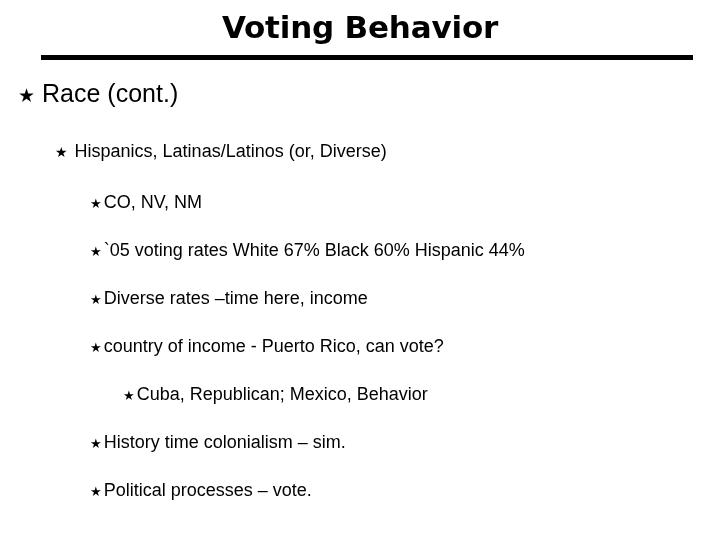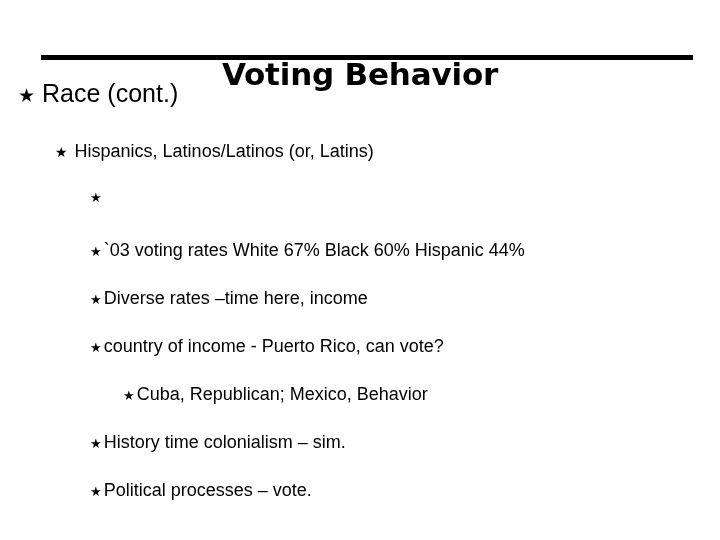--- a/index.html
+++ b/index.html
@@ -28,21 +28,20 @@
     left: 0;
     top: 8px;
     width: 720px;
     text-align: center;
     font-size: 31px;
     font-weight: bold;
     line-height: 38px;
     letter-spacing: -0.2px;
     font-family: "DejaVu Sans", sans-serif;
     white-space: nowrap;
-    margin-top: 47px;
   }
 
   
   .title-rule {
     position: absolute;
     left: 41px;
     top: 55px;
     width: 652px;
     height: 5px;
     background: #000000;
@@ -138,30 +137,31 @@
 
   <div class="body">
 
     <div class="bullet-row lvl1">
       <span class="bullet-glyph">★</span>
       <span class="bullet-text">Race (cont.)</span>
     </div>
 
     <div class="bullet-row lvl2">
       <span class="bullet-glyph">★</span>
-      <span class="bullet-text">Hispanics, Latinos/Latinos (or, Latins)</span>
+      <span class="bullet-text">Hispanics, Latinas/Latinos (or, Diverse)</span>
     </div>
 
     <div class="bullet-row lvl3 row-co">
       <span class="bullet-glyph">★</span>
+      <span class="bullet-text">CO, NV, NM</span>
     </div>
 
     <div class="bullet-row lvl3 row-rates">
       <span class="bullet-glyph">★</span>
-      <span class="bullet-text">`03 voting rates   White 67%   Black 60%   Hispanic 44%</span>
+      <span class="bullet-text">`05 voting rates   White 67%   Black 60%   Hispanic 44%</span>
     </div>
 
     <div class="bullet-row lvl3 row-div">
       <span class="bullet-glyph">★</span>
       <span class="bullet-text">Diverse rates –time here, income</span>
     </div>
 
     <div class="bullet-row lvl3 row-ctry">
       <span class="bullet-glyph">★</span>
       <span class="bullet-text">country of income - Puerto Rico, can vote?</span>

